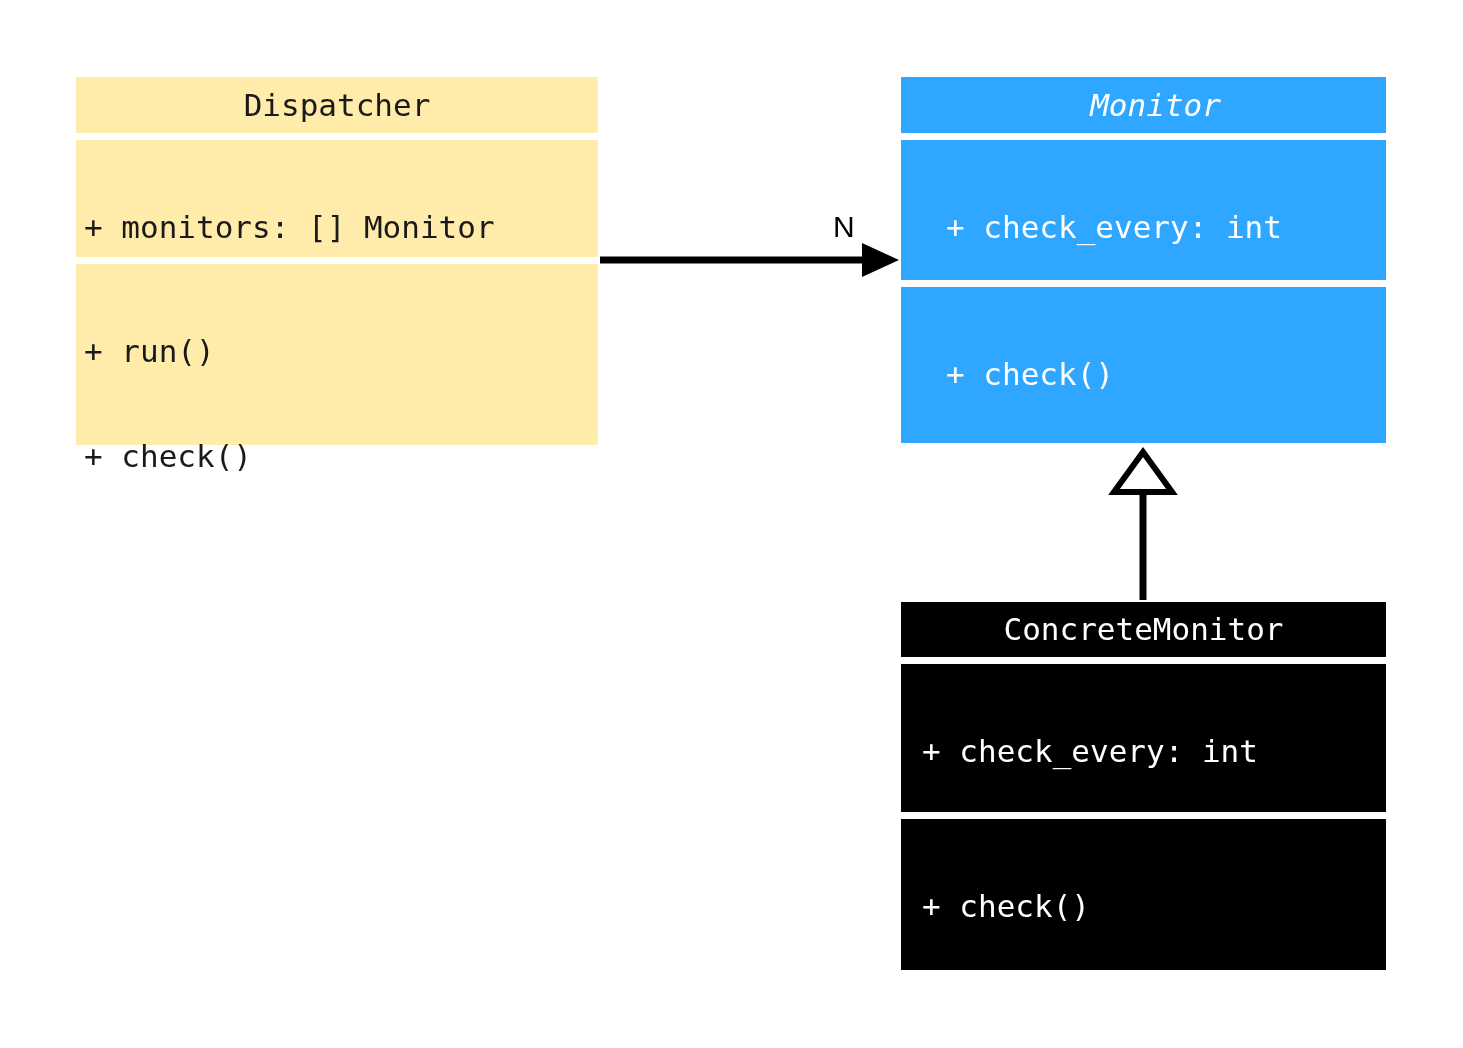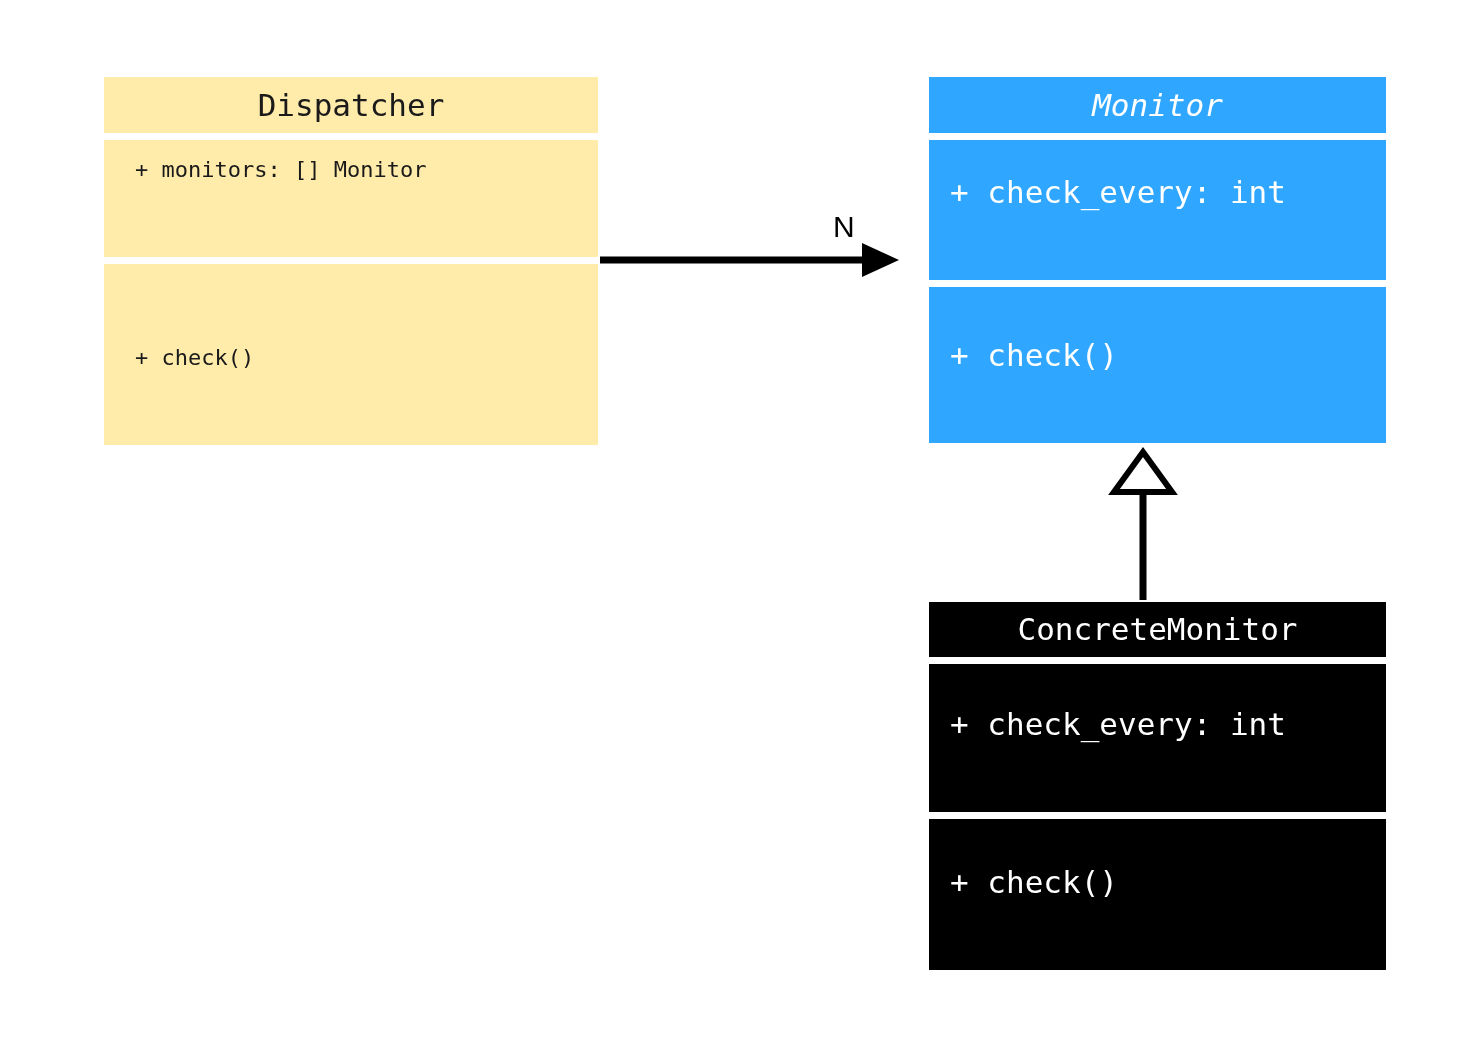--- a/index.html
+++ b/index.html
@@ -23,22 +23,21 @@
   .uml-class {
     position: absolute;
     display: flex;
     flex-direction: column;
     box-sizing: border-box;
   }
   .uml-compartment {
     box-sizing: border-box;
     display: flex;
     flex-direction: column;
-    justify-content: flex-end;
-    margin-left: 28px;
+    justify-content: flex-start;
   }
   .uml-title {
     text-align: center;
     font-family: "DejaVu Sans Mono", monospace;
     white-space: pre;
   }
   .uml-title.abstract { font-style: italic; }
   .uml-members {
     font-family: "DejaVu Sans Mono", monospace;
     white-space: pre;
@@ -50,30 +49,30 @@
     left: 76px;
     top: 77px;
     width: 522px;
     height: 368px;
   }
   .cls-dispatcher .uml-compartment { background: #ffecab; color: #1a1a1a; }
   .cls-dispatcher .c-title   { height: 56px; }
   .cls-dispatcher .c-attrs   { height: 117px; margin-top: 7px; }
   .cls-dispatcher .c-ops     { height: 181px; margin-top: 7px; }
   .cls-dispatcher .uml-title   { font-size: 31px; line-height: 56px; }
-  .cls-dispatcher .uml-members { font-size: 22px; line-height: 35px; padding-left: 31px; }
+  .cls-dispatcher .uml-members { font-size: 31px; line-height: 35px; padding-left: 8px; }
 
   
   .cls-monitor {
     left: 901px;
     top: 77px;
     width: 485px;
     height: 366px;
   }
-  .cls-monitor .uml-compartment { background: #2fa6ff; color: #ffffff; }
+  .cls-monitor .uml-compartment { background: #2fa6ff; color: #ffffff; padding-left: 24px; }
   .cls-monitor .c-title { height: 56px; }
   .cls-monitor .c-attrs { height: 140px; margin-top: 7px; }
   .cls-monitor .c-ops   { height: 156px; margin-top: 7px; }
   .cls-monitor .uml-title   { font-size: 31px; line-height: 56px; }
   .cls-monitor .uml-members { font-size: 31px; line-height: 35px; padding-left: 21px; }
 
   
   .cls-concrete {
     left: 901px;
     top: 602px;
@@ -123,20 +122,21 @@
     <div class="uml-compartment c-title">
       <div class="uml-title">Dispatcher</div>
     </div>
     <div class="uml-compartment c-attrs">
       <div class="uml-members">
         <span class="uml-member-line">+ monitors: [] Monitor</span>
       </div>
     </div>
     <div class="uml-compartment c-ops">
       <div class="uml-members">
+        <span class="uml-member-line">+ run()</span>
         <span class="uml-member-line">+ check()</span>
       </div>
     </div>
   </div>
 
   <div class="uml-class cls-monitor">
     <div class="uml-compartment c-title">
       <div class="uml-title abstract">Monitor</div>
     </div>
     <div class="uml-compartment c-attrs">

